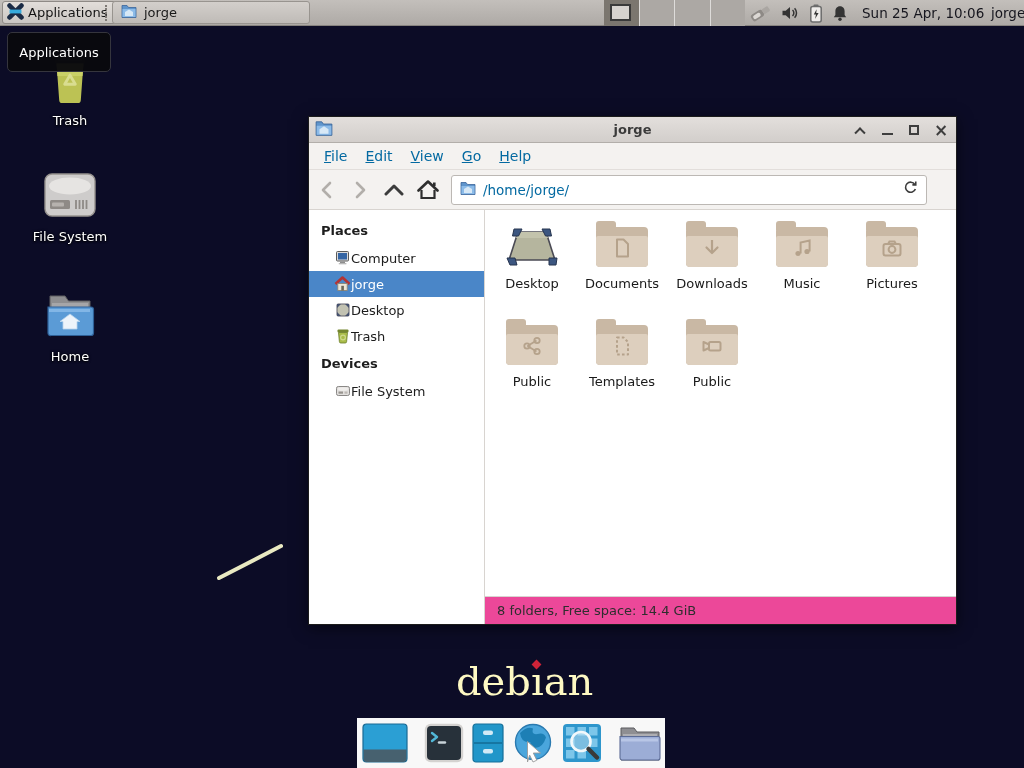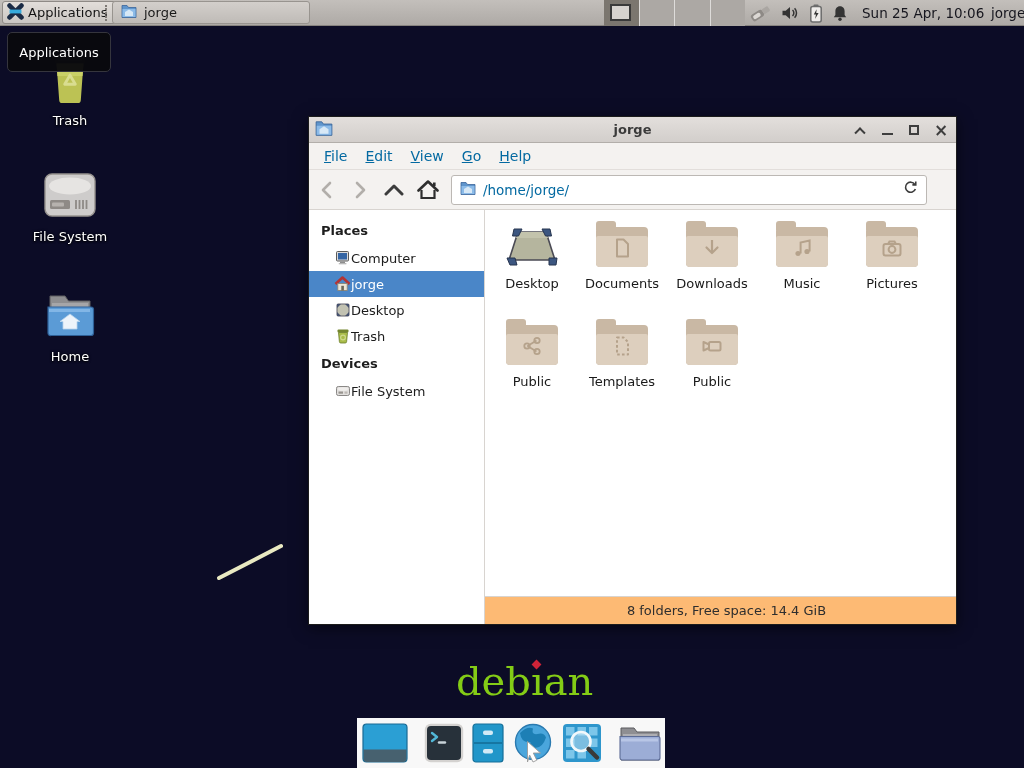--- a/index.html
+++ b/index.html
@@ -39,21 +39,21 @@
   .desk-ic .lbl { margin-top:5px; color:#fff; font-size:13px; text-shadow:0 1px 2px #000, 0 0 3px #000; }
   #desk-trash { left:15px; top:52px; }
   #desk-fs    { left:15px; top:172px; }
   #desk-home  { left:15px; top:292px; }
 
   
   #stroke-line { position:absolute; left:210px; top:536px; }
 
   
   #debian { position:absolute; left:456px; top:658px; font-family:"DejaVu Serif", serif;
-            font-size:40px; color:#84cc16; letter-spacing:0px; }
+            font-size:40px; color:#fef9c3; letter-spacing:0px; }
   #debian .di { position:relative; }
   #debian .di .dot { position:absolute; left:2px; top:3px; width:7px; height:7px;
                      background:#cf2338; transform:rotate(45deg); }
 
   
   #win { position:absolute; left:308px; top:116px; width:649px; height:509px;
          background:#fff; border:1px solid #1c1c1c; box-shadow:0 3px 14px rgba(0,0,0,0.55);
          display:flex; flex-direction:column; }
   #titlebar { height:26px; background:linear-gradient(#e3dfdc,#d2cecb); border-bottom:1px solid #b2aeaa;
               display:flex; align-items:center; position:relative; flex:0 0 auto; }
@@ -91,22 +91,22 @@
   .file-item { width:90px; height:94px; display:flex; flex-direction:column; align-items:center; margin-bottom:4px; }
   .file-lbl { margin-top:9px; font-size:13px; color:#1a1a1a; }
   .ffolder { width:52px; height:40px; margin-top:9px; background:#c9b8a4; border-radius:4px; position:relative; }
   .ffolder::before { content:""; position:absolute; left:0; top:-6px; width:20px; height:9px;
                      background:#c9b8a4; border-radius:3px 3px 0 0; }
   .ffolder::after { content:""; position:absolute; left:0; bottom:0; width:52px; height:31px;
                     background:#ddcfbe; border-radius:2px 2px 4px 4px; }
   .fglyph { position:absolute; left:14px; top:9px; z-index:1; }
   .desk-special { margin-top:9px; height:40px; display:flex; align-items:center; }
 
-  #statusbar { height:28px; background:#fdba74; border-top:1px solid #d8d4d0; display:flex;
-               align-items:center; padding-left:12px; font-size:13px; color:#2e2e2e; flex:0 0 auto;justify-content:center; }
+  #statusbar { height:28px; background:#ec4899; border-top:1px solid #d8d4d0; display:flex;
+               align-items:center; padding-left:12px; font-size:13px; color:#2e2e2e; flex:0 0 auto; }
 
   
   #dock { position:absolute; left:357px; top:718px; width:308px; height:50px; background:#f8f8f8;
           display:flex; align-items:center; gap:8px; padding:0 5px; }
   .dock-sep { width:1px; height:40px; background:#a8a8a8; }
   .dock-ic { display:flex; align-items:center; justify-content:center; }
 </style>
 </head>
 <body>
 

